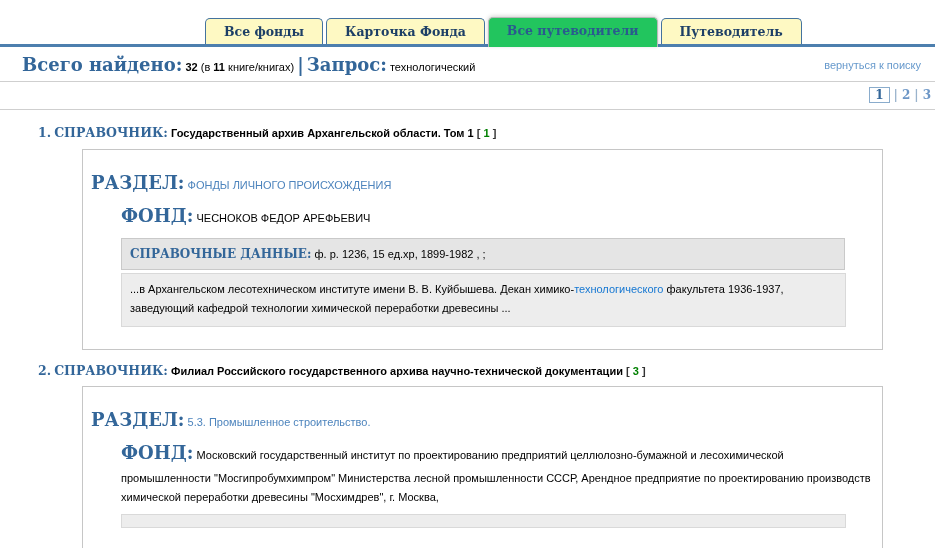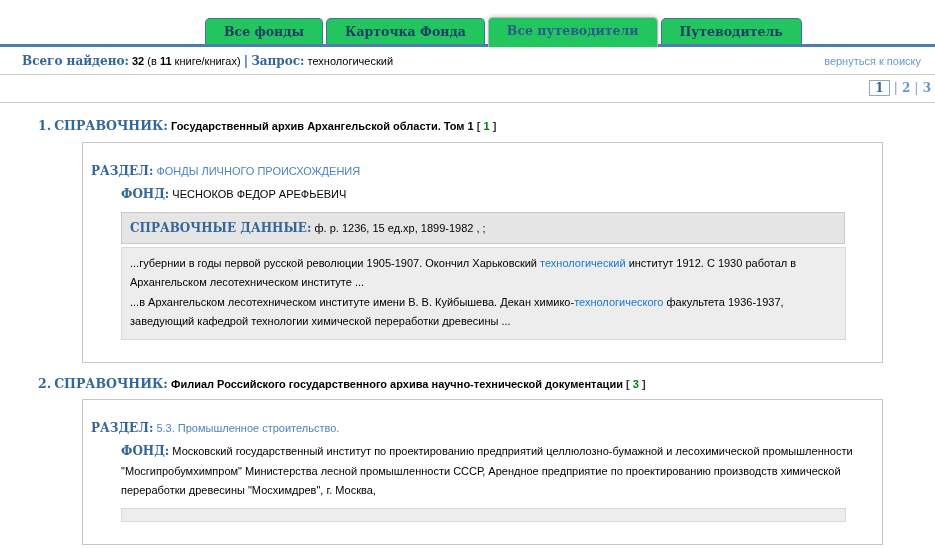--- a/index.html
+++ b/index.html
@@ -6,35 +6,35 @@
   body{
     width:935px;height:548px;overflow:hidden;background:#fff;
     font-family:"Liberation Sans",sans-serif;font-size:11px;color:#000;
   }
   
   .tabbar{
     padding:17px 0 0 205px;display:flex;align-items:flex-end;gap:3px;
     border-bottom:3px solid #4d7fae;
   }
   .tab{
-    background:#22c55e;border:1px solid #44739e;border-bottom:none;
+    background:#fef9c3;border:1px solid #44739e;border-bottom:none;
     border-radius:5px 5px 0 0;padding:5px 18px 5px 18px;cursor:pointer;
     font-family:"DejaVu Serif",serif;font-weight:bold;font-size:12.5px;color:#1d3f66;
   }
   .tab.active{
     background:#22c55e;border:1px solid #b9b9b9;border-bottom:none;color:#2a5a8e;
     margin-bottom:-3px;padding-bottom:9px;box-shadow:0 -1px 4px rgba(0,0,0,.18);
     position:relative;z-index:2;
   }
   
   .header-row{
     display:flex;justify-content:space-between;align-items:center;
     padding:7px 14px 6px 22px;border-bottom:1px solid #cfcfcf;
   }
-  .lbl{font-family:"DejaVu Serif",serif;font-weight:bold;color:#336699;font-size:12px;}
+  .lbl{font-family:"DejaVu Serif",serif;font-weight:bold;color:#336699;font-size:18px;}
   .bold{font-weight:bold;}
   .back-link{color:#6699cc;font-size:11px;text-decoration:none;cursor:pointer;}
   
   .pagination{
     text-align:right;padding:5px 0 6px 0;border-bottom:1px solid #cfcfcf;
     font-family:"DejaVu Serif",serif;font-weight:bold;font-size:12px;color:#88a9cc;
   }
   .page-current{
     display:inline-block;border:1px solid #8aaccc;padding:0 5px;margin-right:4px;
     color:#336699;cursor:default;
@@ -114,21 +114,20 @@
       </div>
       <div class="fond-row">
         <span class="lbl">ФОНД:</span>
         <span>ЧЕСНОКОВ ФЕДОР АРЕФЬЕВИЧ</span>
       </div>
       <div class="data-box">
         <span class="lbl">СПРАВОЧНЫЕ ДАННЫЕ:</span>
         <span>ф. р. 1236, 15 ед.хр, 1899-1982 , ;</span>
       </div>
       <div class="snippet-box">
-        <p class="snip"><span>...губернии в  годы первой русской революции 1905-1907. Окончил Харьковский </span><span class="term">технологический</span><span> институт 1912. С 1930 работал в Архангельском лесотехническом институте ...</span></p>
         <p class="snip"><span>...в Архангельском лесотехническом институте имени В. В. Куйбышева. Декан химико-</span><span class="term">технологического</span><span> факультета 1936-1937, заведующий кафедрой технологии химической переработки древесины ...</span></p>
       </div>
     </div>
   </div>
 
   <div class="result">
     <div class="result-title-row">
       <span class="result-num">2.</span>
       <span class="result-num">СПРАВОЧНИК:</span>
       <span class="result-title">Филиал Российского государственного архива научно-технической документации</span>

